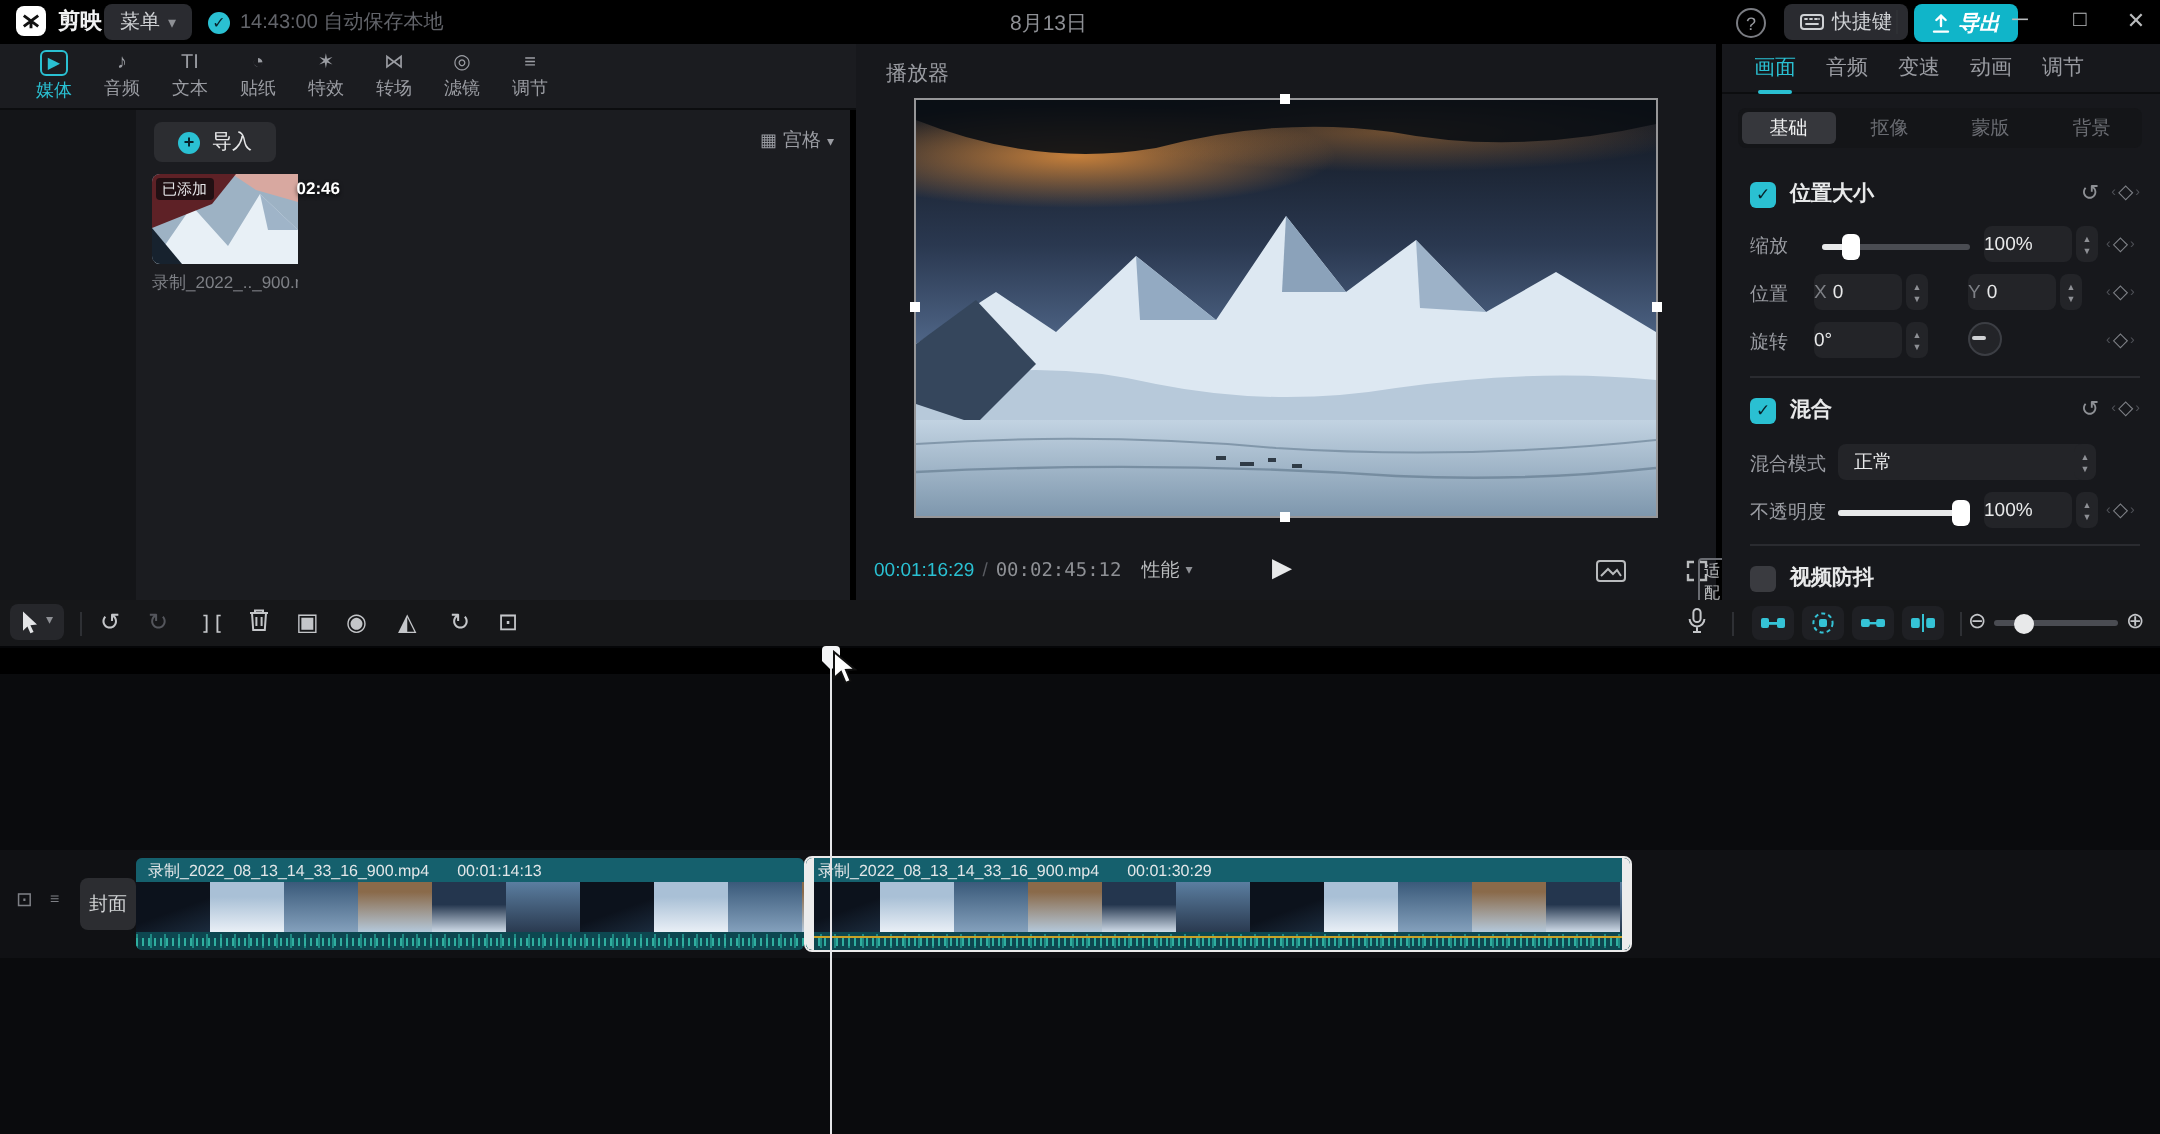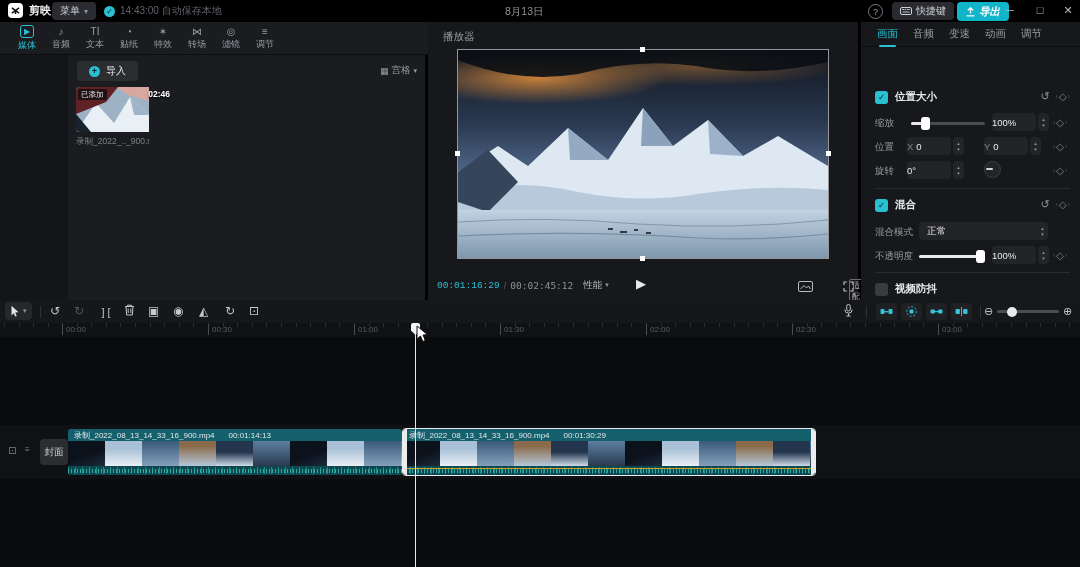--- a/index.html
+++ b/index.html
@@ -43,21 +43,21 @@
   .media-card{position:absolute;left:8px;top:32px;width:73px;}
   .thumb{width:97px;height:45px;border-radius:4px;overflow:hidden;position:relative;}
   .badge{position:absolute;left:2px;top:2px;background:rgba(10,10,12,.72);color:#e4e5e7;font-size:7.5px;padding:0.5px 3px;border-radius:2px;}
   .dur{position:absolute;right:3px;top:2px;color:#fff;font-size:8.5px;font-weight:bold;text-shadow:0 1px 2px rgba(0,0,0,.8);}
   .fname{margin-top:4px;color:#7e8086;font-size:8.5px;text-align:center;white-space:nowrap;overflow:hidden;}
   
   .player-title{position:absolute;left:15px;top:8px;font-size:10.5px;color:#9a9ca2;}
   #video-wrap{position:absolute;left:30px;top:28px;width:370px;height:208px;background:#05070a;outline:1px solid rgba(255,255,255,.55);}
   .handle{position:absolute;background:#fff;width:5px;height:5px;}
   #player-bar{position:absolute;left:0;top:250px;width:430px;height:26px;display:flex;align-items:center;}
-  .tc-cur{color:#2ac0d2;font-size:9.5px;font-family:Liberation Mono, monospace;}
+  .tc-cur{color:#2ac0d2;font-size:9.5px;font-family:Liberation Sans, sans-serif;}
   .tc-sep{color:#5a5c62;font-size:9.5px;margin:0 4px;}
   .tc-total{color:#8e9095;font-size:9.5px;font-family:"DejaVu Sans Mono",monospace;}
   .quality{color:#b9bbbd;font-size:9.5px;margin-left:10px;display:flex;gap:3px;align-items:center;}
   .play-btn{position:absolute;left:208px;top:4px;color:#e8e9ea;font-size:13px;}
   .fit-btn{border:1px solid #6a6c72;border-radius:2px;color:#b9bbbd;font-size:8px;padding:0 2px;margin-left:29px;}
   
   #prop-tabs{position:absolute;left:0;top:0;width:219px;height:24px;border-bottom:1px solid #0c0d0f;display:flex;align-items:center;gap:15px;padding-left:16px;}
   .ptab{font-size:10.5px;color:#9a9ca2;position:relative;}
   .ptab.active{color:#2ac0d2;}
   .ptab.active::after{content:"";position:absolute;left:2px;right:2px;bottom:-6px;height:2px;background:#2ac0d2;border-radius:1px;}
@@ -299,20 +299,26 @@
   </div>
 
   <div id="right-panel" class="panel">
     <div id="prop-tabs">
       <span class="ptab active">画面</span>
       <span class="ptab">音频</span>
       <span class="ptab">变速</span>
       <span class="ptab">动画</span>
       <span class="ptab">调节</span>
     </div>
+    <div id="subtabs">
+      <span class="stab active">基础</span>
+      <span class="stab">抠像</span>
+      <span class="stab">蒙版</span>
+      <span class="stab">背景</span>
+    </div>
 
     <div class="sec-head" style="top:68px;">
       <span class="cb on">✓</span>
       <span class="sec-title">位置大小</span>
     </div>
     <div class="sec-tools" style="top:68px;">
       <span class="reset-ic">↺</span>
       <span class="kf">
           <span class="c">‹</span>
           <span class="d">◇</span>
@@ -483,29 +489,20 @@
         </svg>
     </div>
     <div class="abs vsep" style="left:980px;top:6px;"></div>
     <span class="tool" style="left:984px;font-size:11px;">⊖</span>
     <div id="zoom-slider">
         <span class="zthumb"></span>
       </div>
     <span class="tool" style="left:1063px;font-size:11px;">⊕</span>
   </div>
 
-  <div id="ruler">
-      <span class="tick" style="left: 62px;">00:00</span>
-      <span class="tick" style="left: 208px;">00:30</span>
-      <span class="tick" style="left: 354px;">01:00</span>
-      <span class="tick" style="left: 500px;">01:30</span>
-      <span class="tick" style="left: 646px;">02:00</span>
-      <span class="tick" style="left: 792px;">02:30</span>
-      <span class="tick" style="left: 938px;">03:00</span>
-    </div>
 
   <div id="tracks">
     <div id="track-strip">
       <span class="trk-ic" style="left:8px;top:20px;">⊡</span>
       <span class="trk-ic" style="left:25px;top:20px;font-size:8px;">≡</span>
       <div class="cover-btn">封面</div>
 
       <div class="clip" style="left:68px;width:334px;">
         <div class="clip-head">
           <span>录制_2022_08_13_14_33_16_900.mp4</span>

